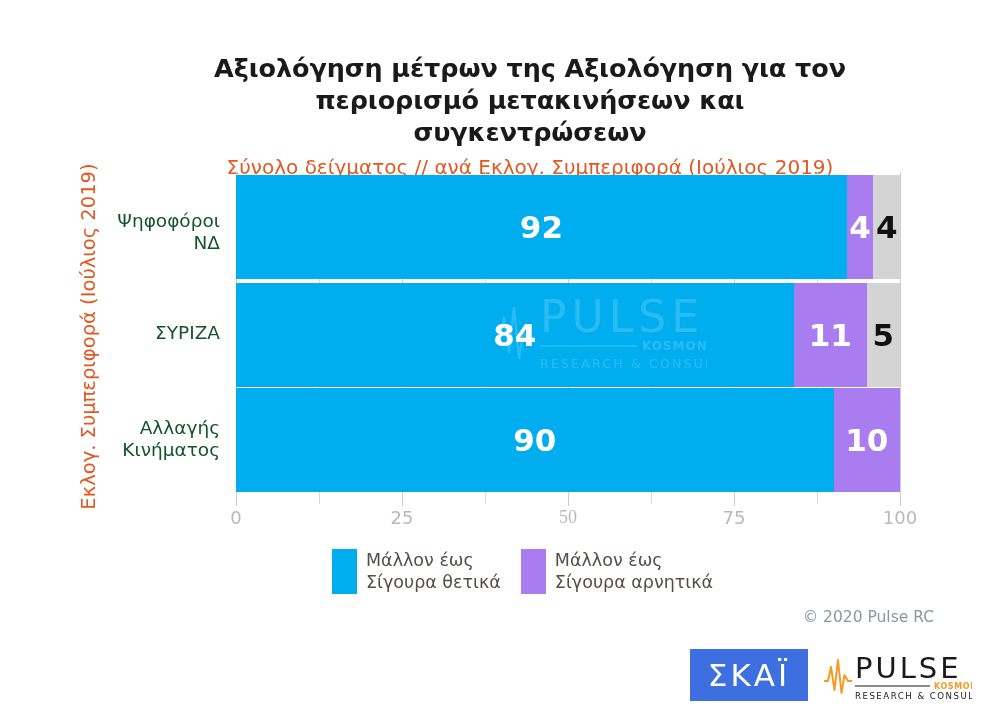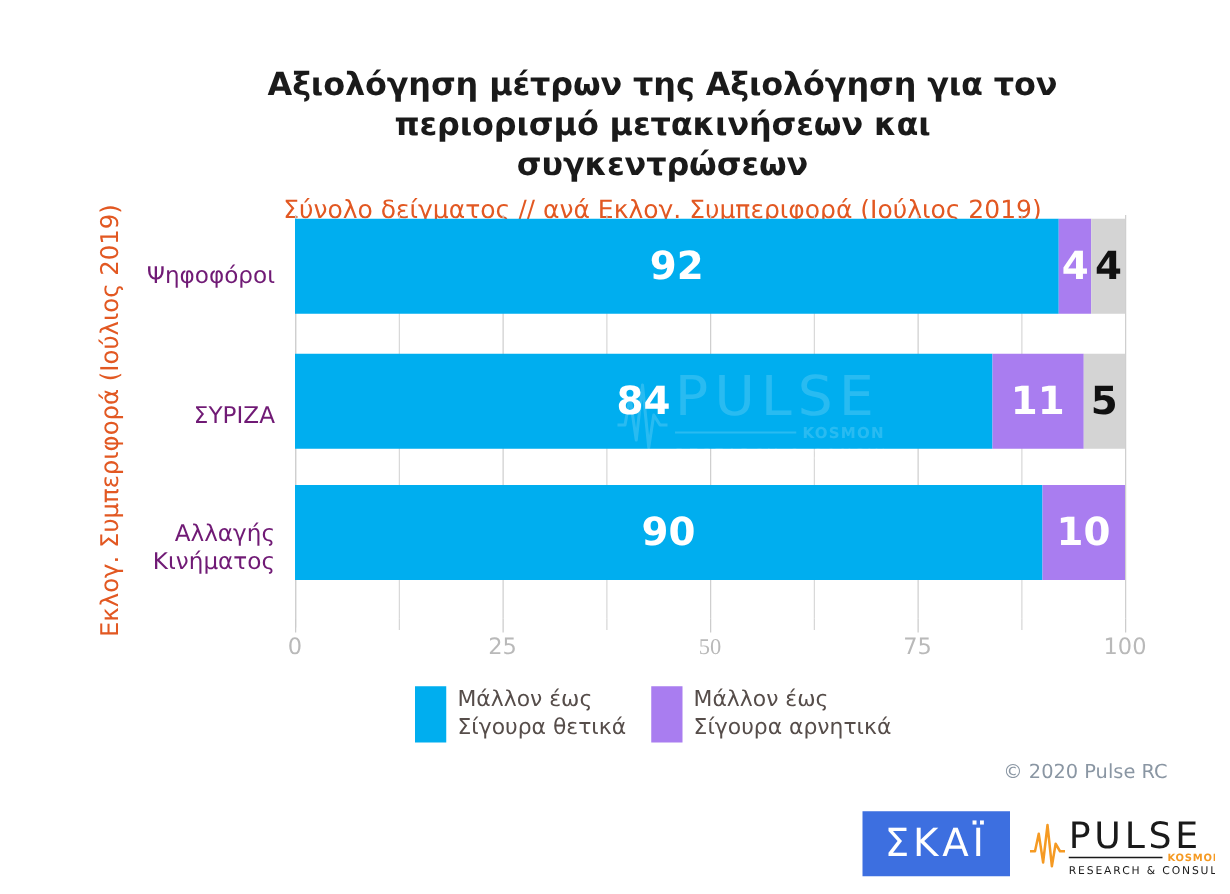--- a/index.html
+++ b/index.html
@@ -77,21 +77,21 @@
     width: 1px;
     height: 330px;
     background: #d0d0d0;
   }
 
   
   .bar-row {
     position: absolute;
     left: 0;
     width: 100%;
-    height: 76px;
+    height: 104px;
     display: flex;
   }
   .bar-row.r0 { top: 3px; }
   .bar-row.r1 { top: 111px; }
   .bar-row.r2 { top: 216px; }
 
   .seg {
     height: 100%;
     display: flex;
     align-items: center;
@@ -114,21 +114,21 @@
   .seg.dk .seg-label       { color: #111111; }
 
   
   .cat-label {
     position: absolute;
     right: 0;
     width: 190px;
     text-align: right;
     font-size: 18.5px;
     line-height: 1.2;
-    color: #701a75;
+    color: #14532d;
   }
   #cat-labels {
     position: absolute;
     left: 20px;
     top: 172px;
     width: 200px;
     height: 323px;
   }
   .cat-label.c0 { top: 38px; }
   .cat-label.c1 { top: 150px; }
@@ -241,20 +241,21 @@
 <div id="title-block">
   <div id="chart-title">Αξιολόγηση μέτρων της Αξιολόγηση για τον περιορισμό μετακινήσεων και συγκεντρώσεων</div>
   <div id="chart-subtitle">Σύνολο δείγματος // ανά Εκλογ. Συμπεριφορά (Ιούλιος 2019)</div>
 </div>
 
 <div id="y-axis-title">Εκλογ. Συμπεριφορά (Ιούλιος 2019)</div>
 
 <div id="cat-labels">
   <div class="cat-label c0">
     <div>Ψηφοφόροι</div>
+    <div>ΝΔ</div>
   </div>
   <div class="cat-label c1">
     <div>ΣΥΡΙΖΑ</div>
   </div>
   <div class="cat-label c2">
     <div>Αλλαγής</div>
     <div>Κινήματος</div>
   </div>
 </div>
 

